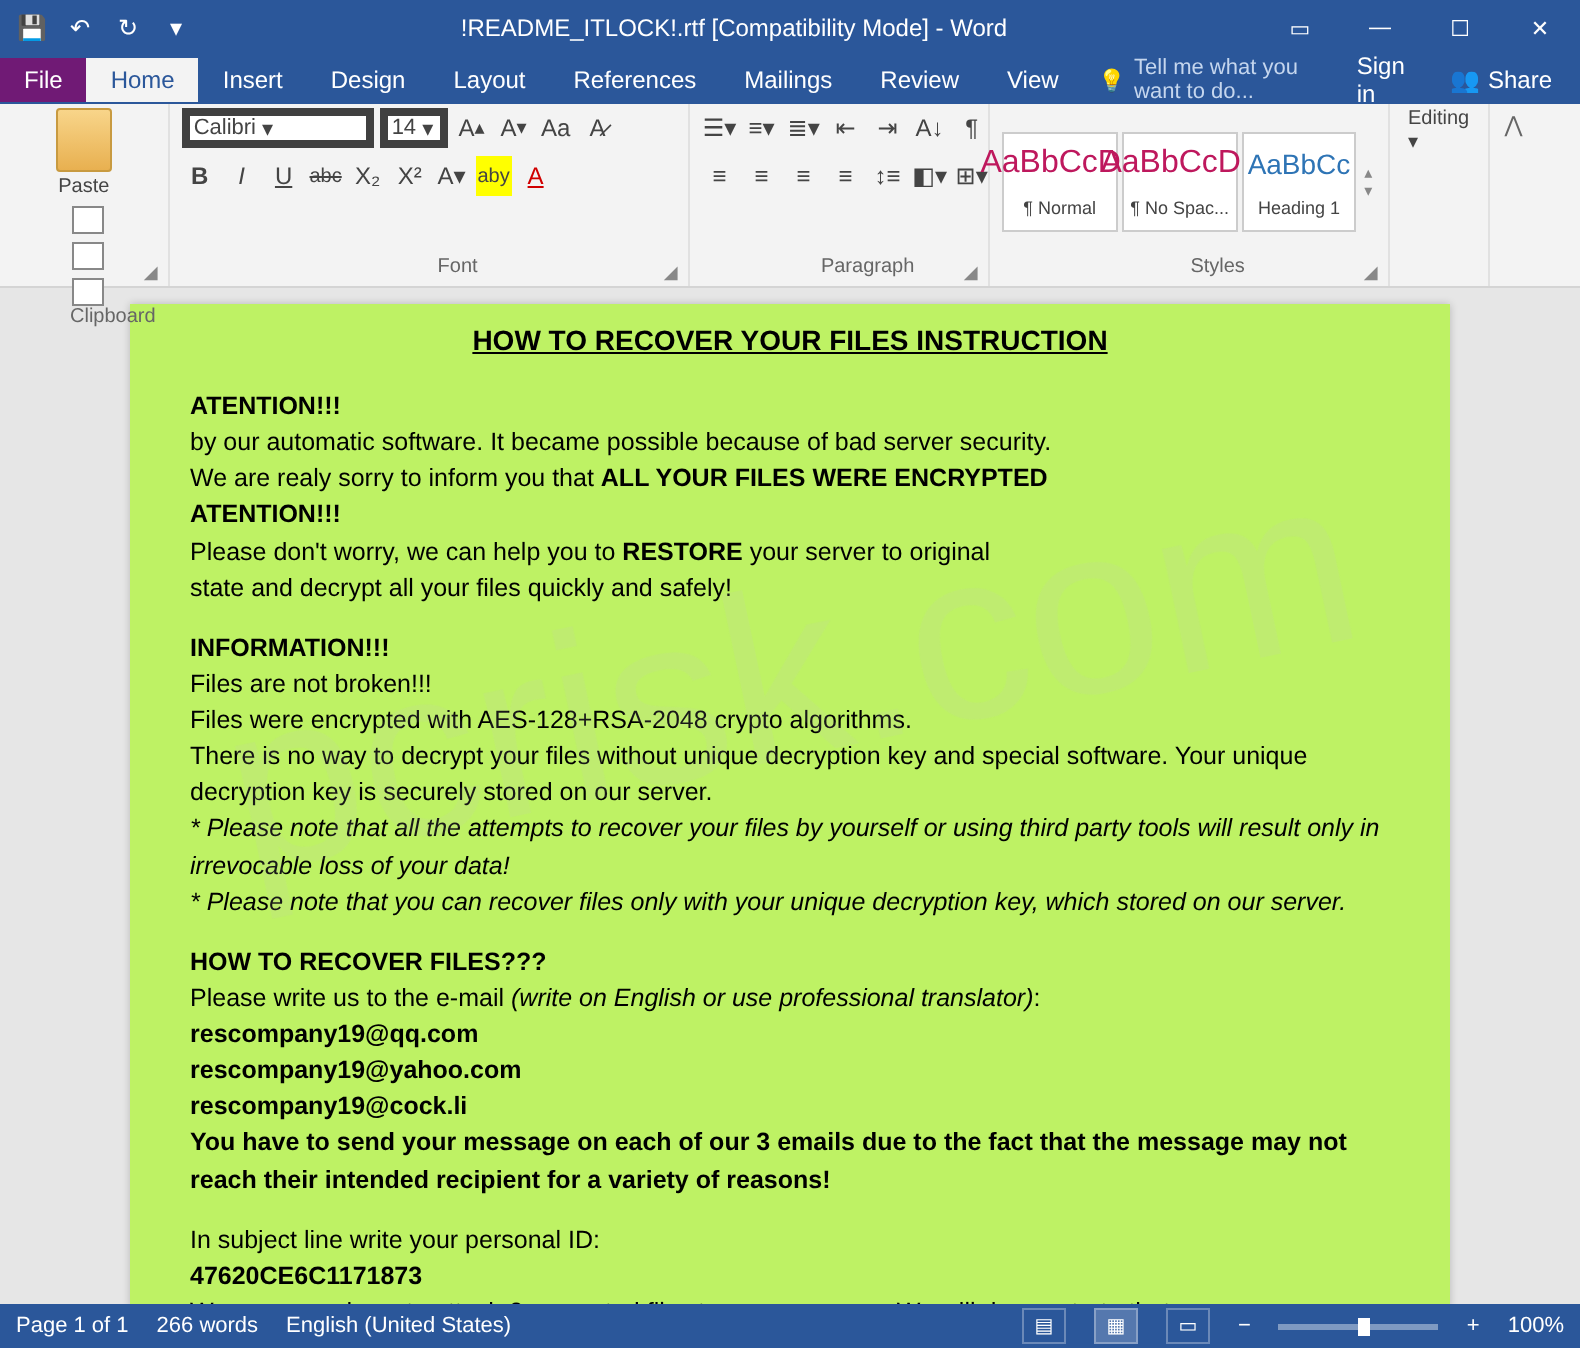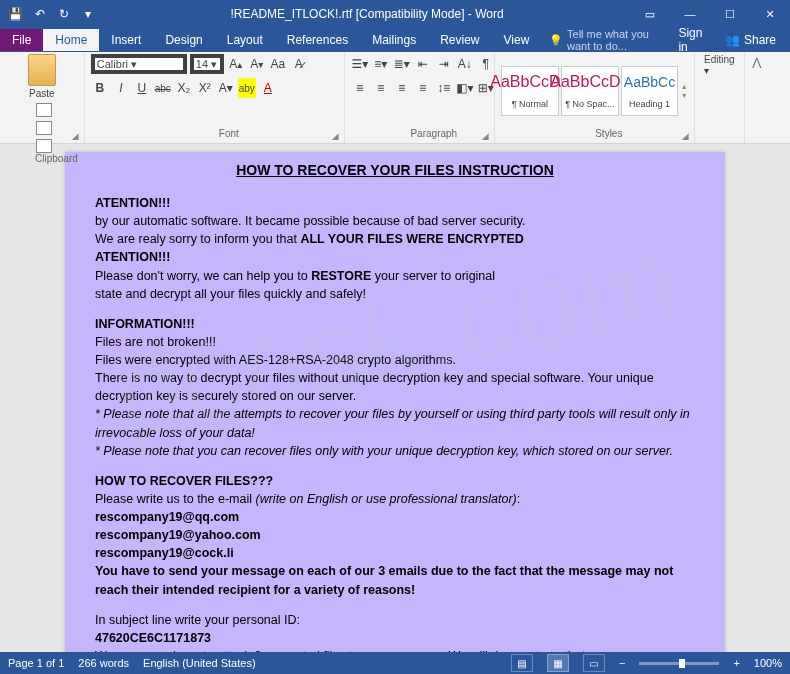--- a/index.html
+++ b/index.html
@@ -31,21 +31,21 @@
 .fontsel { border: 4px solid #404040; background: #fff; height: 20px; font-size: 11px; padding: 0 2px; display:flex; align-items:center;}
 .fbtn { min-width: 18px; height: 20px; display: flex; align-items: center; justify-content: center; font-size: 12px; cursor:pointer;}
 .paragroup .content { flex-direction: column; gap: 4px; align-items: flex-start; }
 .styles .content { gap: 2px; }
 .stylebox { width: 58px; height: 50px; border: 1px solid #ccc; background: #fff; display: flex; flex-direction: column; align-items: center; justify-content: space-around; font-size: 9px; padding: 2px; }
 .stylebox .sample { font-size: 16px; color: #be185d; }
 .stylebox.h1 .sample { color: #2e74b5; font-size: 14px; }
 .editgroup .content { flex-direction: column; }
 .collapse { width: 24px; display:flex; align-items:flex-start; justify-content:center; padding-top:4px; color:#666;}
 .docarea { height: 510px; background: #e6e6e6; overflow: auto; display: flex; justify-content: center; padding-top: 8px; }
-.page { width: 660px; background: #c4b5fd; padding: 10px 30px 30px 30px; box-shadow: 0 0 4px rgba(0,0,0,0.2);}
+.page { width: 660px; background: #bef264; padding: 10px 30px 30px 30px; box-shadow: 0 0 4px rgba(0,0,0,0.2);}
 .page h1 { text-align: center; font-size: 14px; font-weight: bold; text-decoration: underline; margin-bottom: 16px; color: #000;}
 .page p { font-size: 12.5px; line-height: 1.45; color: #000; }
 .red { color: #d00000; font-weight: bold; }
 .redtext { color: #d00000; font-weight: bold; }
 .blue { color: #0070c0; font-weight: bold; }
 .green { color: #00b050; font-weight: bold; }
 .bold { font-weight: bold; }
 .italic { font-style: italic; }
 .sect { margin-bottom: 12px; }
 .statusbar { position: absolute; bottom: 0; left: 0; right: 0; height: 22px; background: #2b579a; color: #fff; display: flex; align-items: center; font-size: 11px; padding: 0 8px; gap: 14px; }

